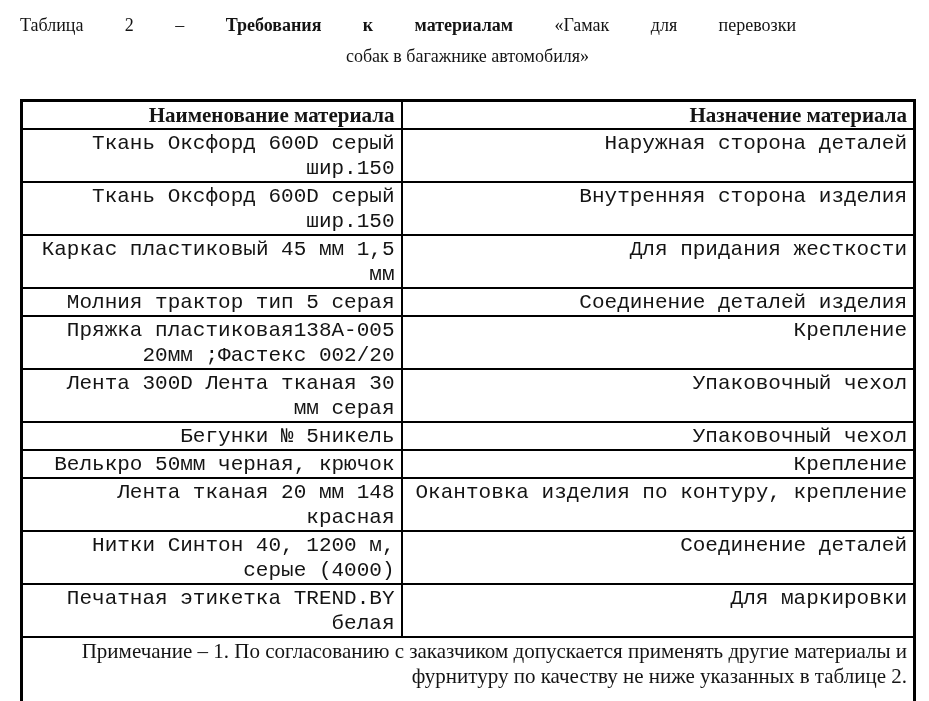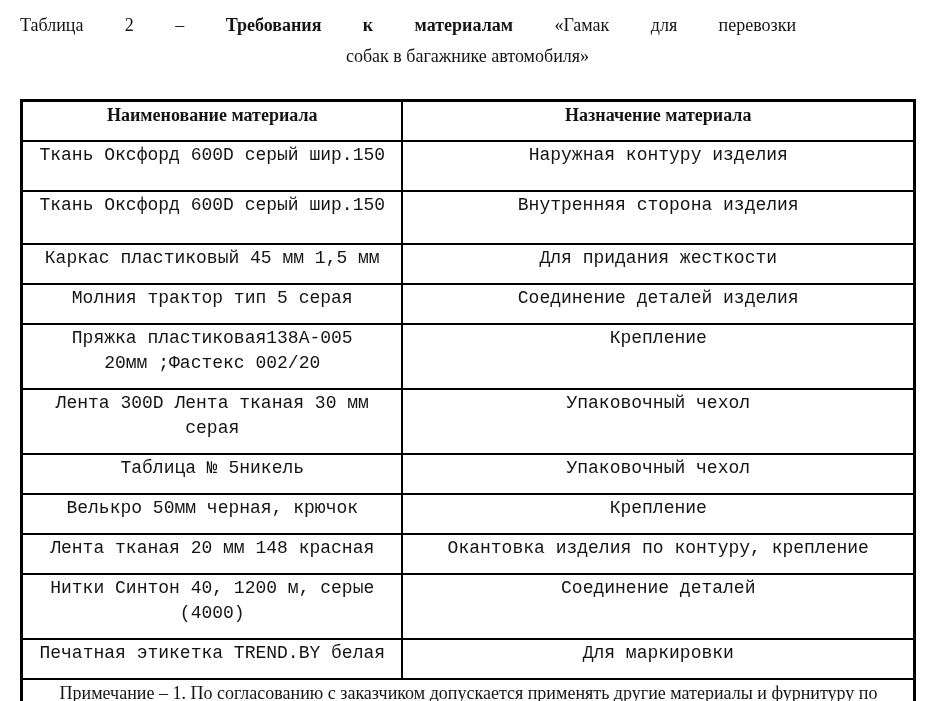--- a/index.html
+++ b/index.html
@@ -34,24 +34,24 @@
     width: 893px;
     border-collapse: collapse;
     table-layout: fixed;
     border: 3px solid #000;
   }
   .doc-table col.c1 { width: 380px; }
   .doc-table col.c2 { width: 513px; }
   .doc-table th, .doc-table td {
     border: 2px solid #000;
     vertical-align: top;
-    text-align: center;
-    font-size: 18px;
+    text-align: right;
+    font-size: 21px;
     line-height: 25px;
-    padding: 1px 6px 12px 7px;
+    padding: 1px 6px 0 7px;
     white-space: pre-line;
     overflow: hidden;
   }
   .doc-table thead tr { height: 27px; }
   .doc-table th { font-weight: bold; }
   #material-rows tr { height: 26px; font-family: Liberation Mono, monospace; }
   #material-rows tr:nth-child(1)  { height: 50px; }
   #material-rows tr:nth-child(2)  { height: 53px; }
   #material-rows tr:nth-child(5)  { height: 52px; }
   #material-rows tr:nth-child(6)  { height: 50px; margin-top: 24px; }
@@ -77,21 +77,21 @@
     </colgroup>
     <thead>
       <tr>
         <th>Наименование материала</th>
         <th>Назначение материала</th>
       </tr>
     </thead>
     <tbody id="material-rows">
         <tr>
           <td>Ткань Оксфорд 600D серый шир.150</td>
-          <td>Наружная контуру изделия</td>
+          <td>Наружная сторона деталей</td>
         </tr>
         <tr>
           <td>Ткань Оксфорд 600D серый шир.150</td>
           <td>Внутренняя сторона изделия</td>
         </tr>
         <tr>
           <td>Каркас пластиковый 45 мм 1,5 мм</td>
           <td>Для придания жесткости</td>
         </tr>
         <tr>
@@ -101,21 +101,21 @@
         <tr>
           <td>Пряжка пластиковая138А-005
 20мм ;Фастекс 002/20</td>
           <td>Крепление</td>
         </tr>
         <tr>
           <td>Лента 300D Лента тканая 30 мм серая</td>
           <td>Упаковочный чехол</td>
         </tr>
         <tr>
-          <td>Таблица № 5никель</td>
+          <td>Бегунки № 5никель</td>
           <td>Упаковочный чехол</td>
         </tr>
         <tr>
           <td>Велькро 50мм черная, крючок</td>
           <td>Крепление</td>
         </tr>
         <tr>
           <td>Лента тканая 20 мм 148 красная</td>
           <td>Окантовка изделия по контуру, крепление</td>
         </tr>

